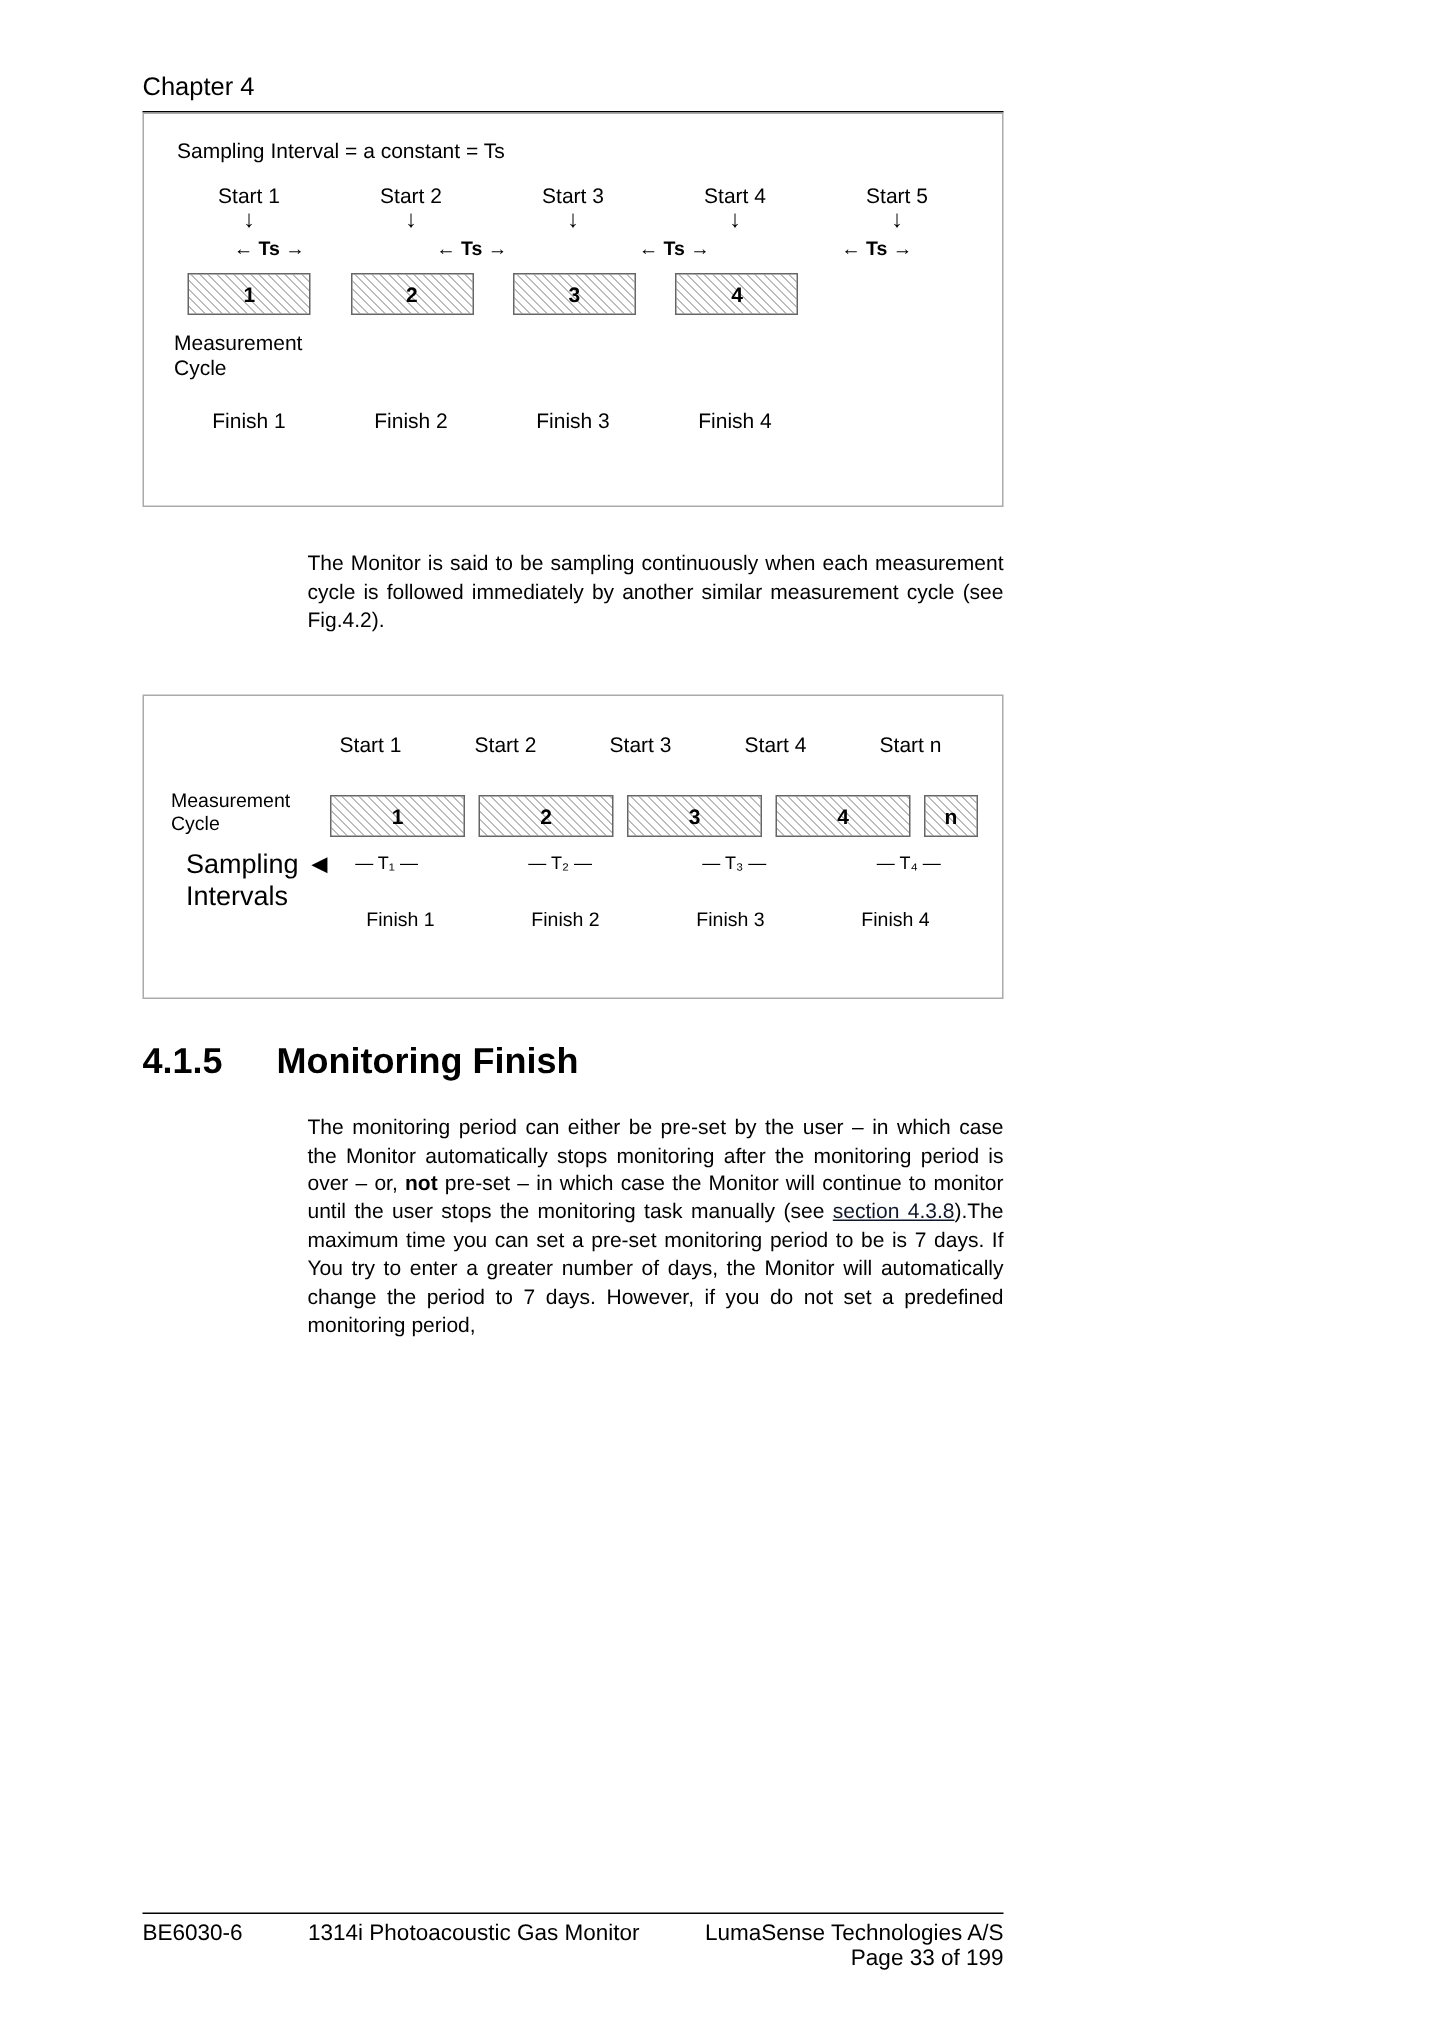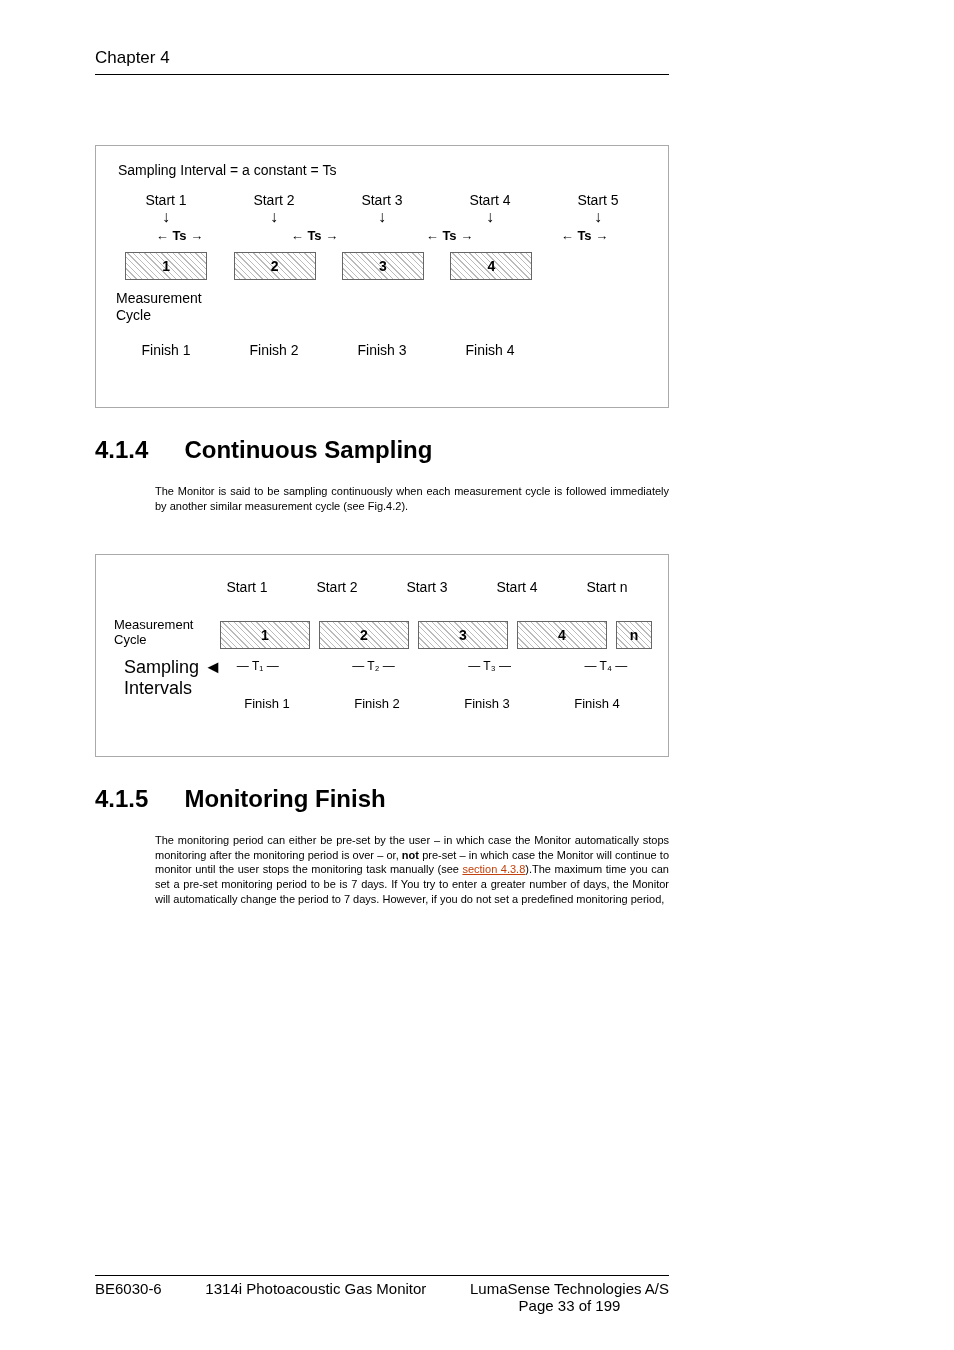--- a/index.html
+++ b/index.html
@@ -22,21 +22,20 @@
     margin-bottom: 6px;
   }
   .hr-line {
     border: none;
     border-top: 1px solid #000;
     margin: 0;
   }
   .figure-wrap {
     display: flex;
     justify-content: center;
-    margin-top: 70px;
     margin-bottom: 28px;
   }
   .figure-box {
     border: 1px solid #aaa;
     width: 620px;
     box-sizing: border-box;
     padding: 16px 16px 20px 16px;
   }
   .fig-inner {
     position: relative;
@@ -200,47 +199,47 @@
 
   .section-heading {
     display: flex;
     align-items: baseline;
     gap: 36px;
     font-weight: bold;
     font-size: 24px;
     margin-bottom: 20px;
   }
   .body-block {
-    margin-left: 60px;
-    font-size: 11px;
+    margin-left: 110px;
+    font-size: 14px;
     text-align: justify;
     line-height: 1.35;
   }
   .body-block p {
     margin: 0 0  0 0;
   }
   .body-block p + p {
     margin-top: 18px;
   }
   a.inline-link {
-    color: #c2410c;
+    color: #0f172a;
     text-decoration: underline;
   }
   .footer-hr {
     border: none;
     border-top: 1px solid #000;
     margin: 0 0 4px 0;
   }
   .footer-row {
     display: flex;
     justify-content: space-between;
     font-size: 15px;
   }
   .footer-right {
-    text-align: center;
+    text-align: right;
   }
   .page-footer {
     position: absolute;
     left: 95px;
     right: 95px;
     bottom: 36px;
   }
 </style>
 </head>
 <body>
@@ -294,24 +293,20 @@
           <span>Finish 1</span>
           <span>Finish 2</span>
           <span>Finish 3</span>
           <span>Finish 4</span>
           <span style="width:20%"></span>
         </div>
       </div>
     </div>
   </div>
 
-  <div class="section-heading">
-    <span>4.1.4</span>
-    <span>Continuous Sampling</span>
-  </div>
   <div class="body-block">
     <p>The Monitor is said to be sampling continuously when each measurement cycle is followed immediately by another similar measurement cycle (see Fig.4.2).</p>
   </div>
 
   <div class="figure-wrap-2">
     <div class="figure-box" style="width:620px">
       <div class="fig2-inner">
         <div class="fig2-row-start" style="padding-left:90px; box-sizing:border-box;">
           <span>Start 1</span>
           <span>Start 2</span>

